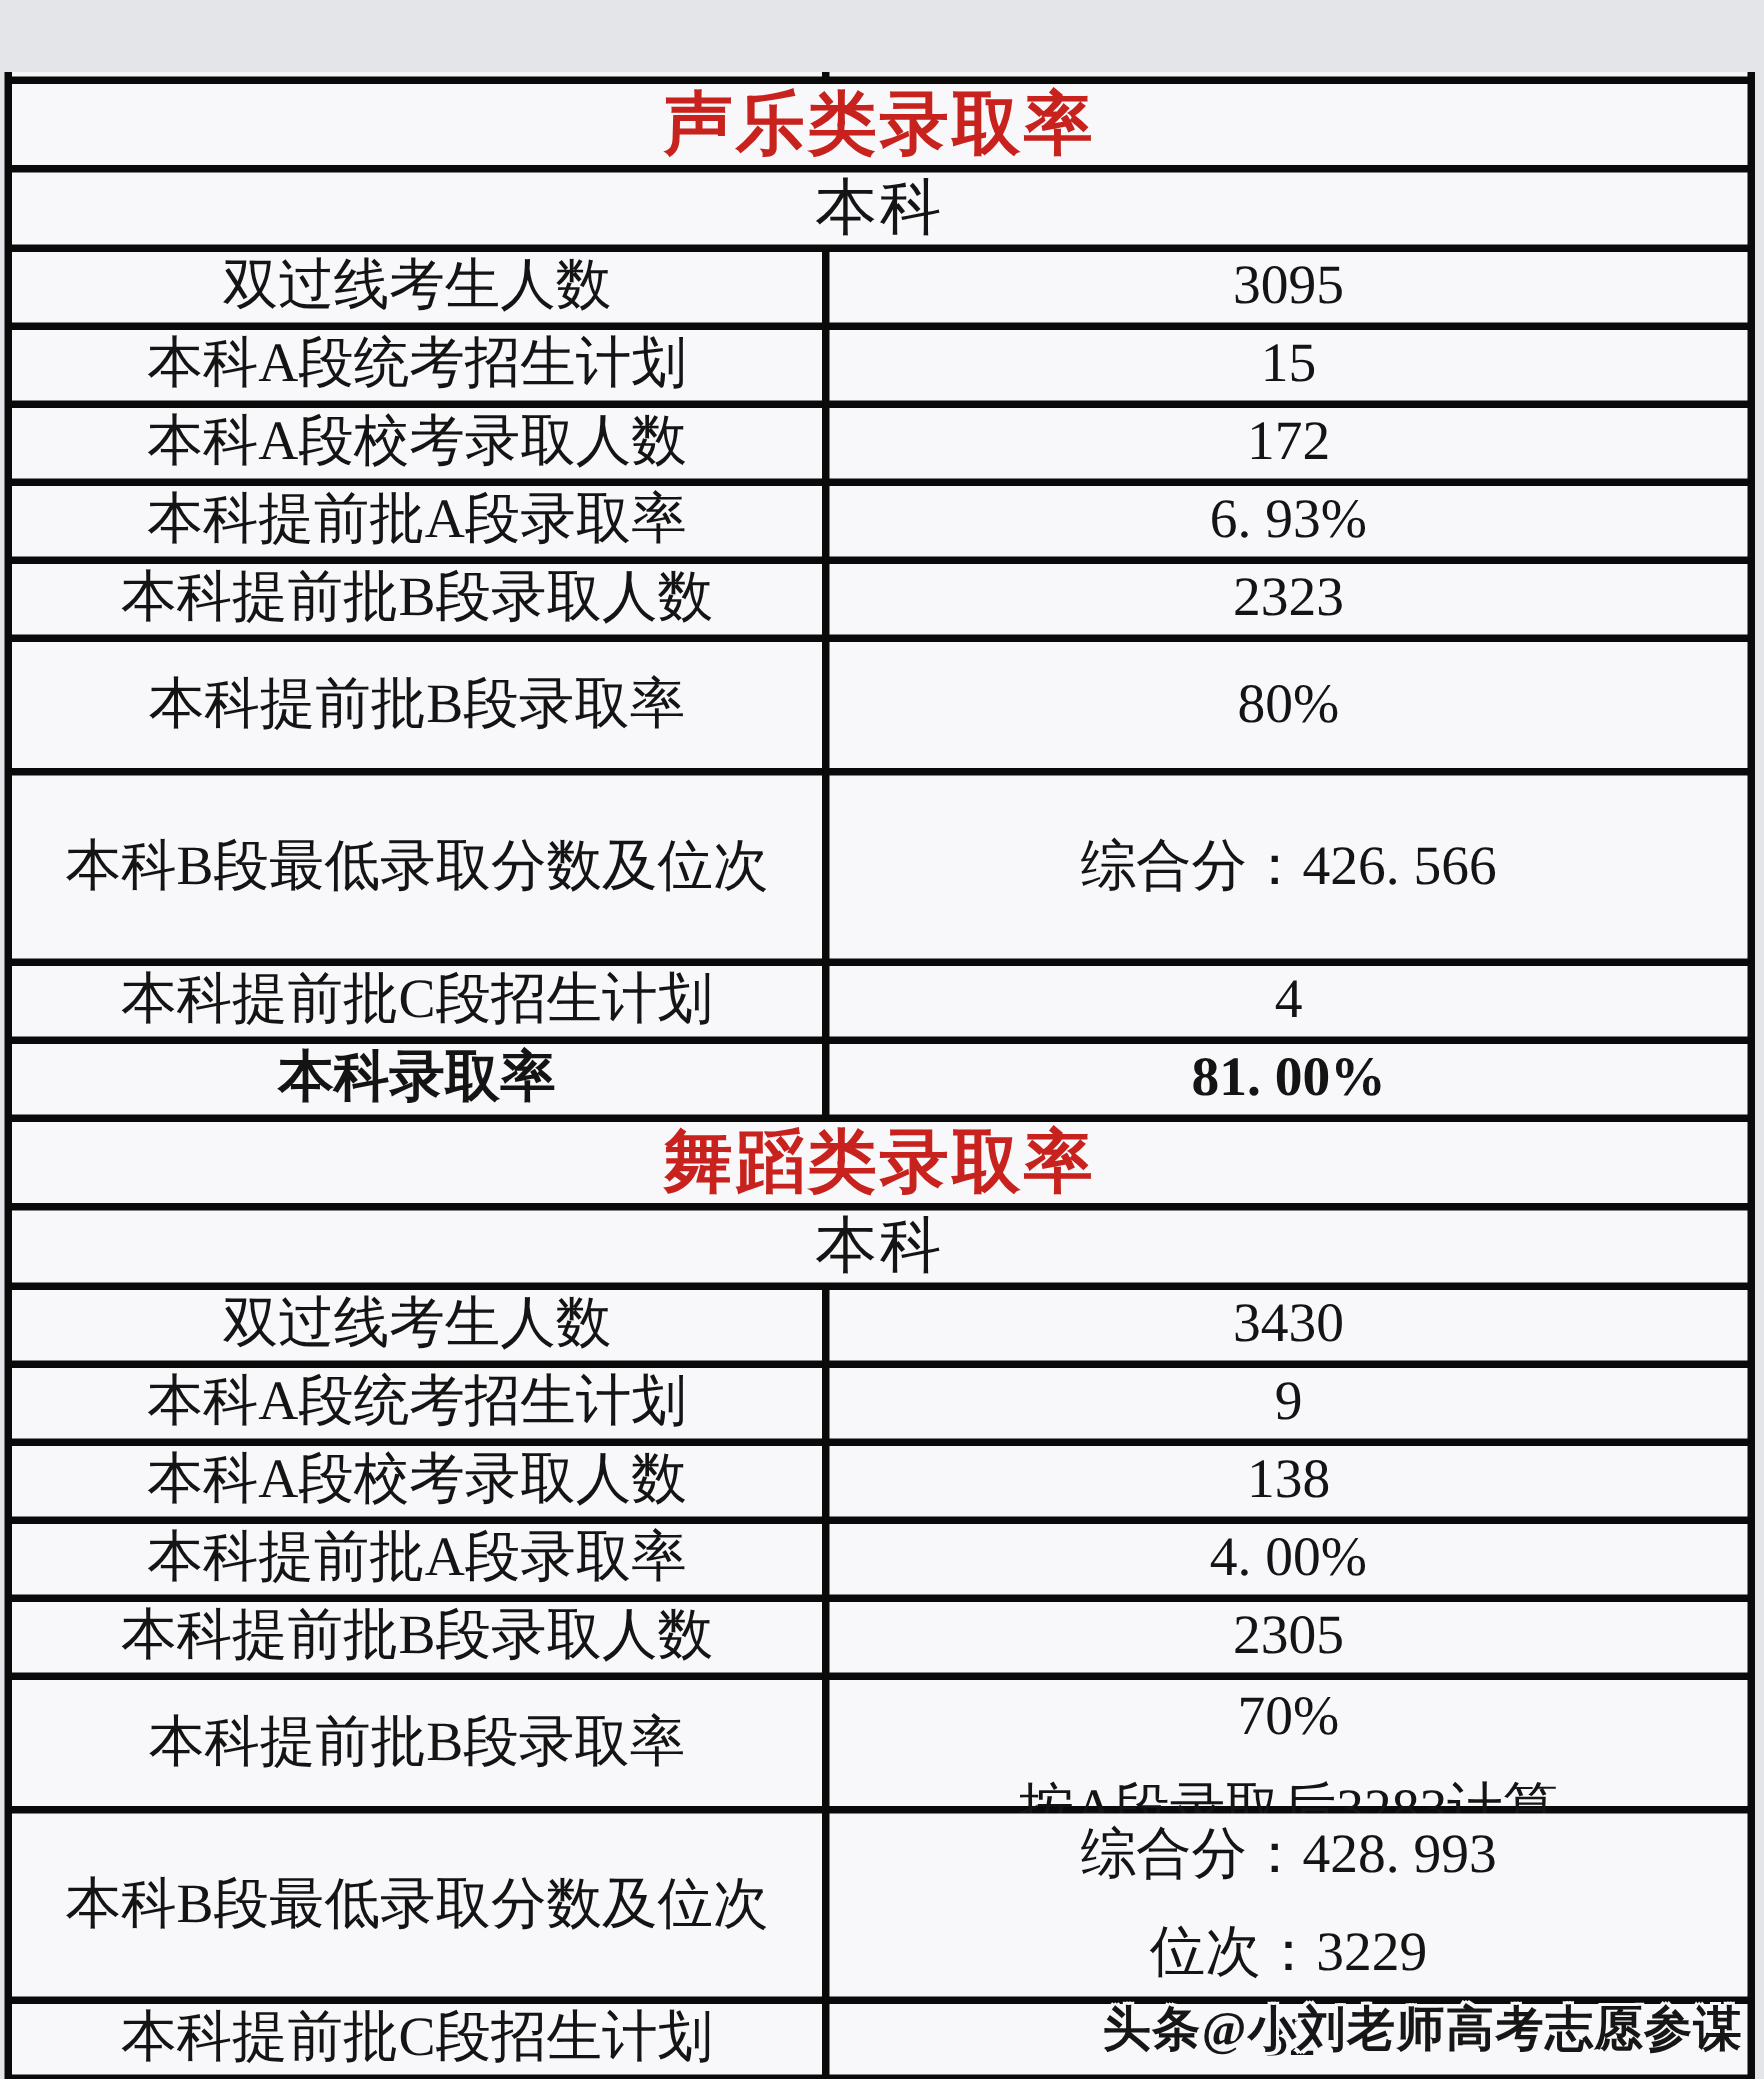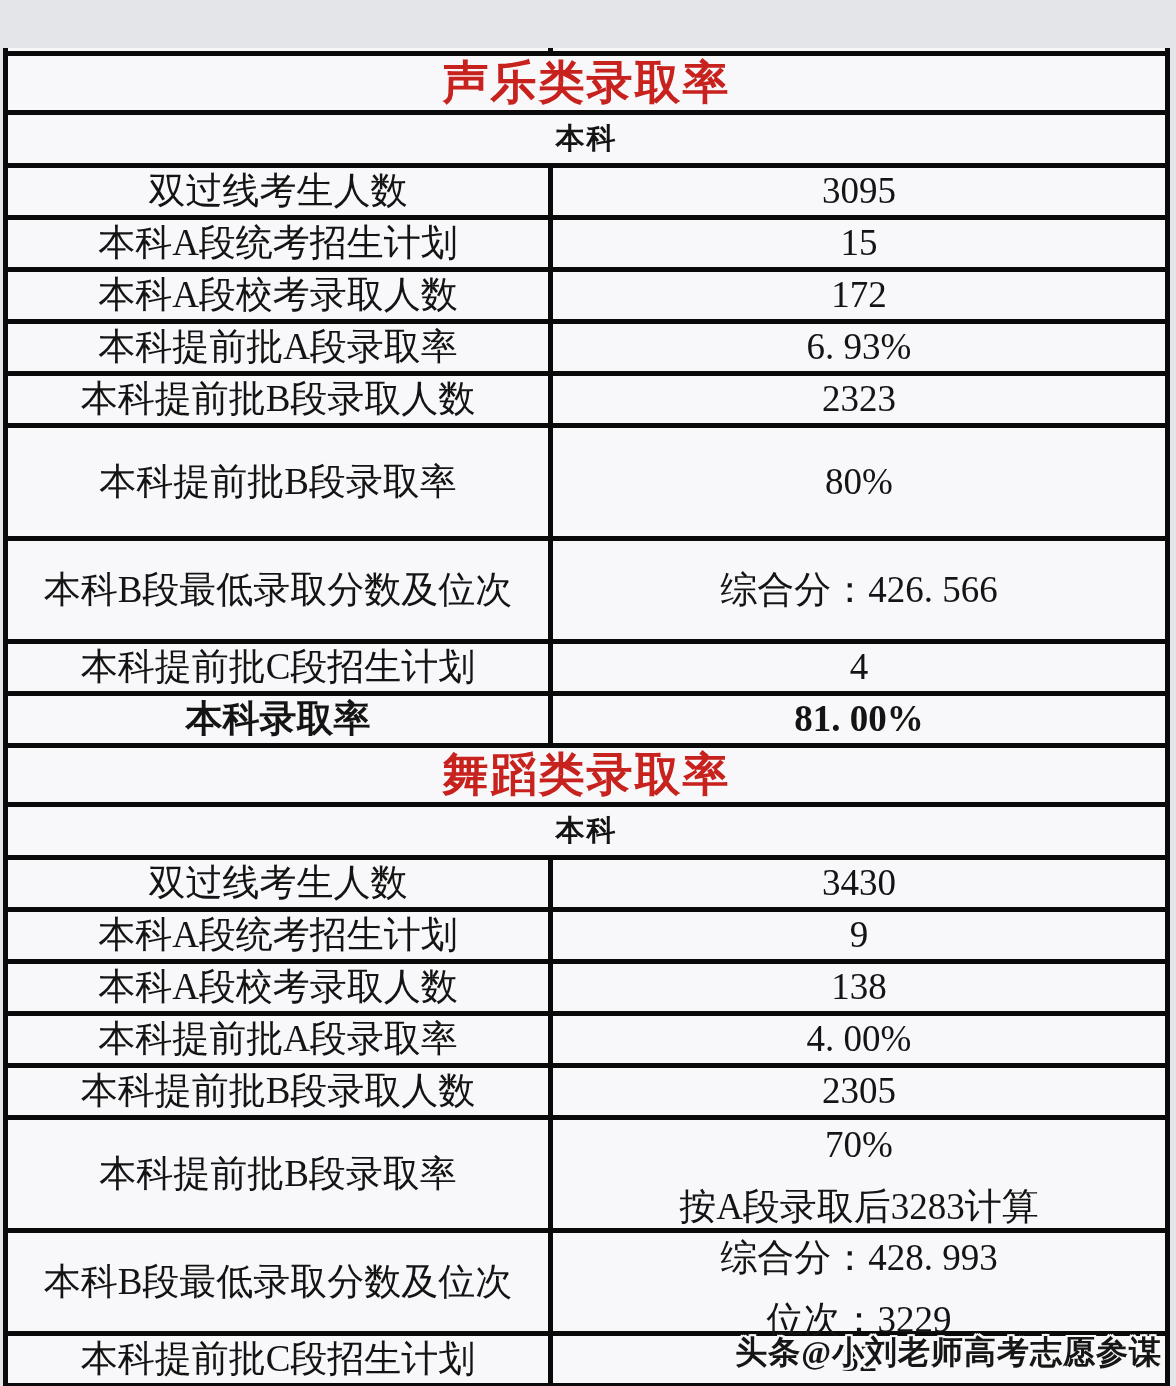--- a/index.html
+++ b/index.html
@@ -27,24 +27,24 @@
     font-size:37px; line-height:1.15;
   }
   .label { width:540px; flex:none; }
   .value { flex:1; }
   .value.multi { flex-direction:column; justify-content:space-evenly; padding:4px 0;gap:19px; }
   .full { width:100%; flex:1; }
   .h3   { height:3px;  }
   .h47  { height:47px; }
   .h48  { height:48px; }
   .h54  { height:54px; }
-  .h98  { height:98px;justify-content:space-between; }
-  .h100 { height:108px;}
+  .h98  { height:122px;justify-content:space-between; }
+  .h100 { height:84px;}
   .title-cell { font-size:46px; font-weight:700; color:#c7221d; letter-spacing:2px; }
-  .header-cell { font-size:29px; font-weight:700; letter-spacing:2px; }
+  .header-cell { font-size:41px; font-weight:400; letter-spacing:2px; }
   .bold .cell { font-weight:700; }
   .watermark {
     position:absolute;
     top:1331px; right:14px;
     font-size:32px; font-weight:700;
     letter-spacing:1px;
     color:#161616;
     white-space:nowrap;
     text-shadow:
       -2px 0 0 #f8f7f9, 2px 0 0 #f8f7f9,

